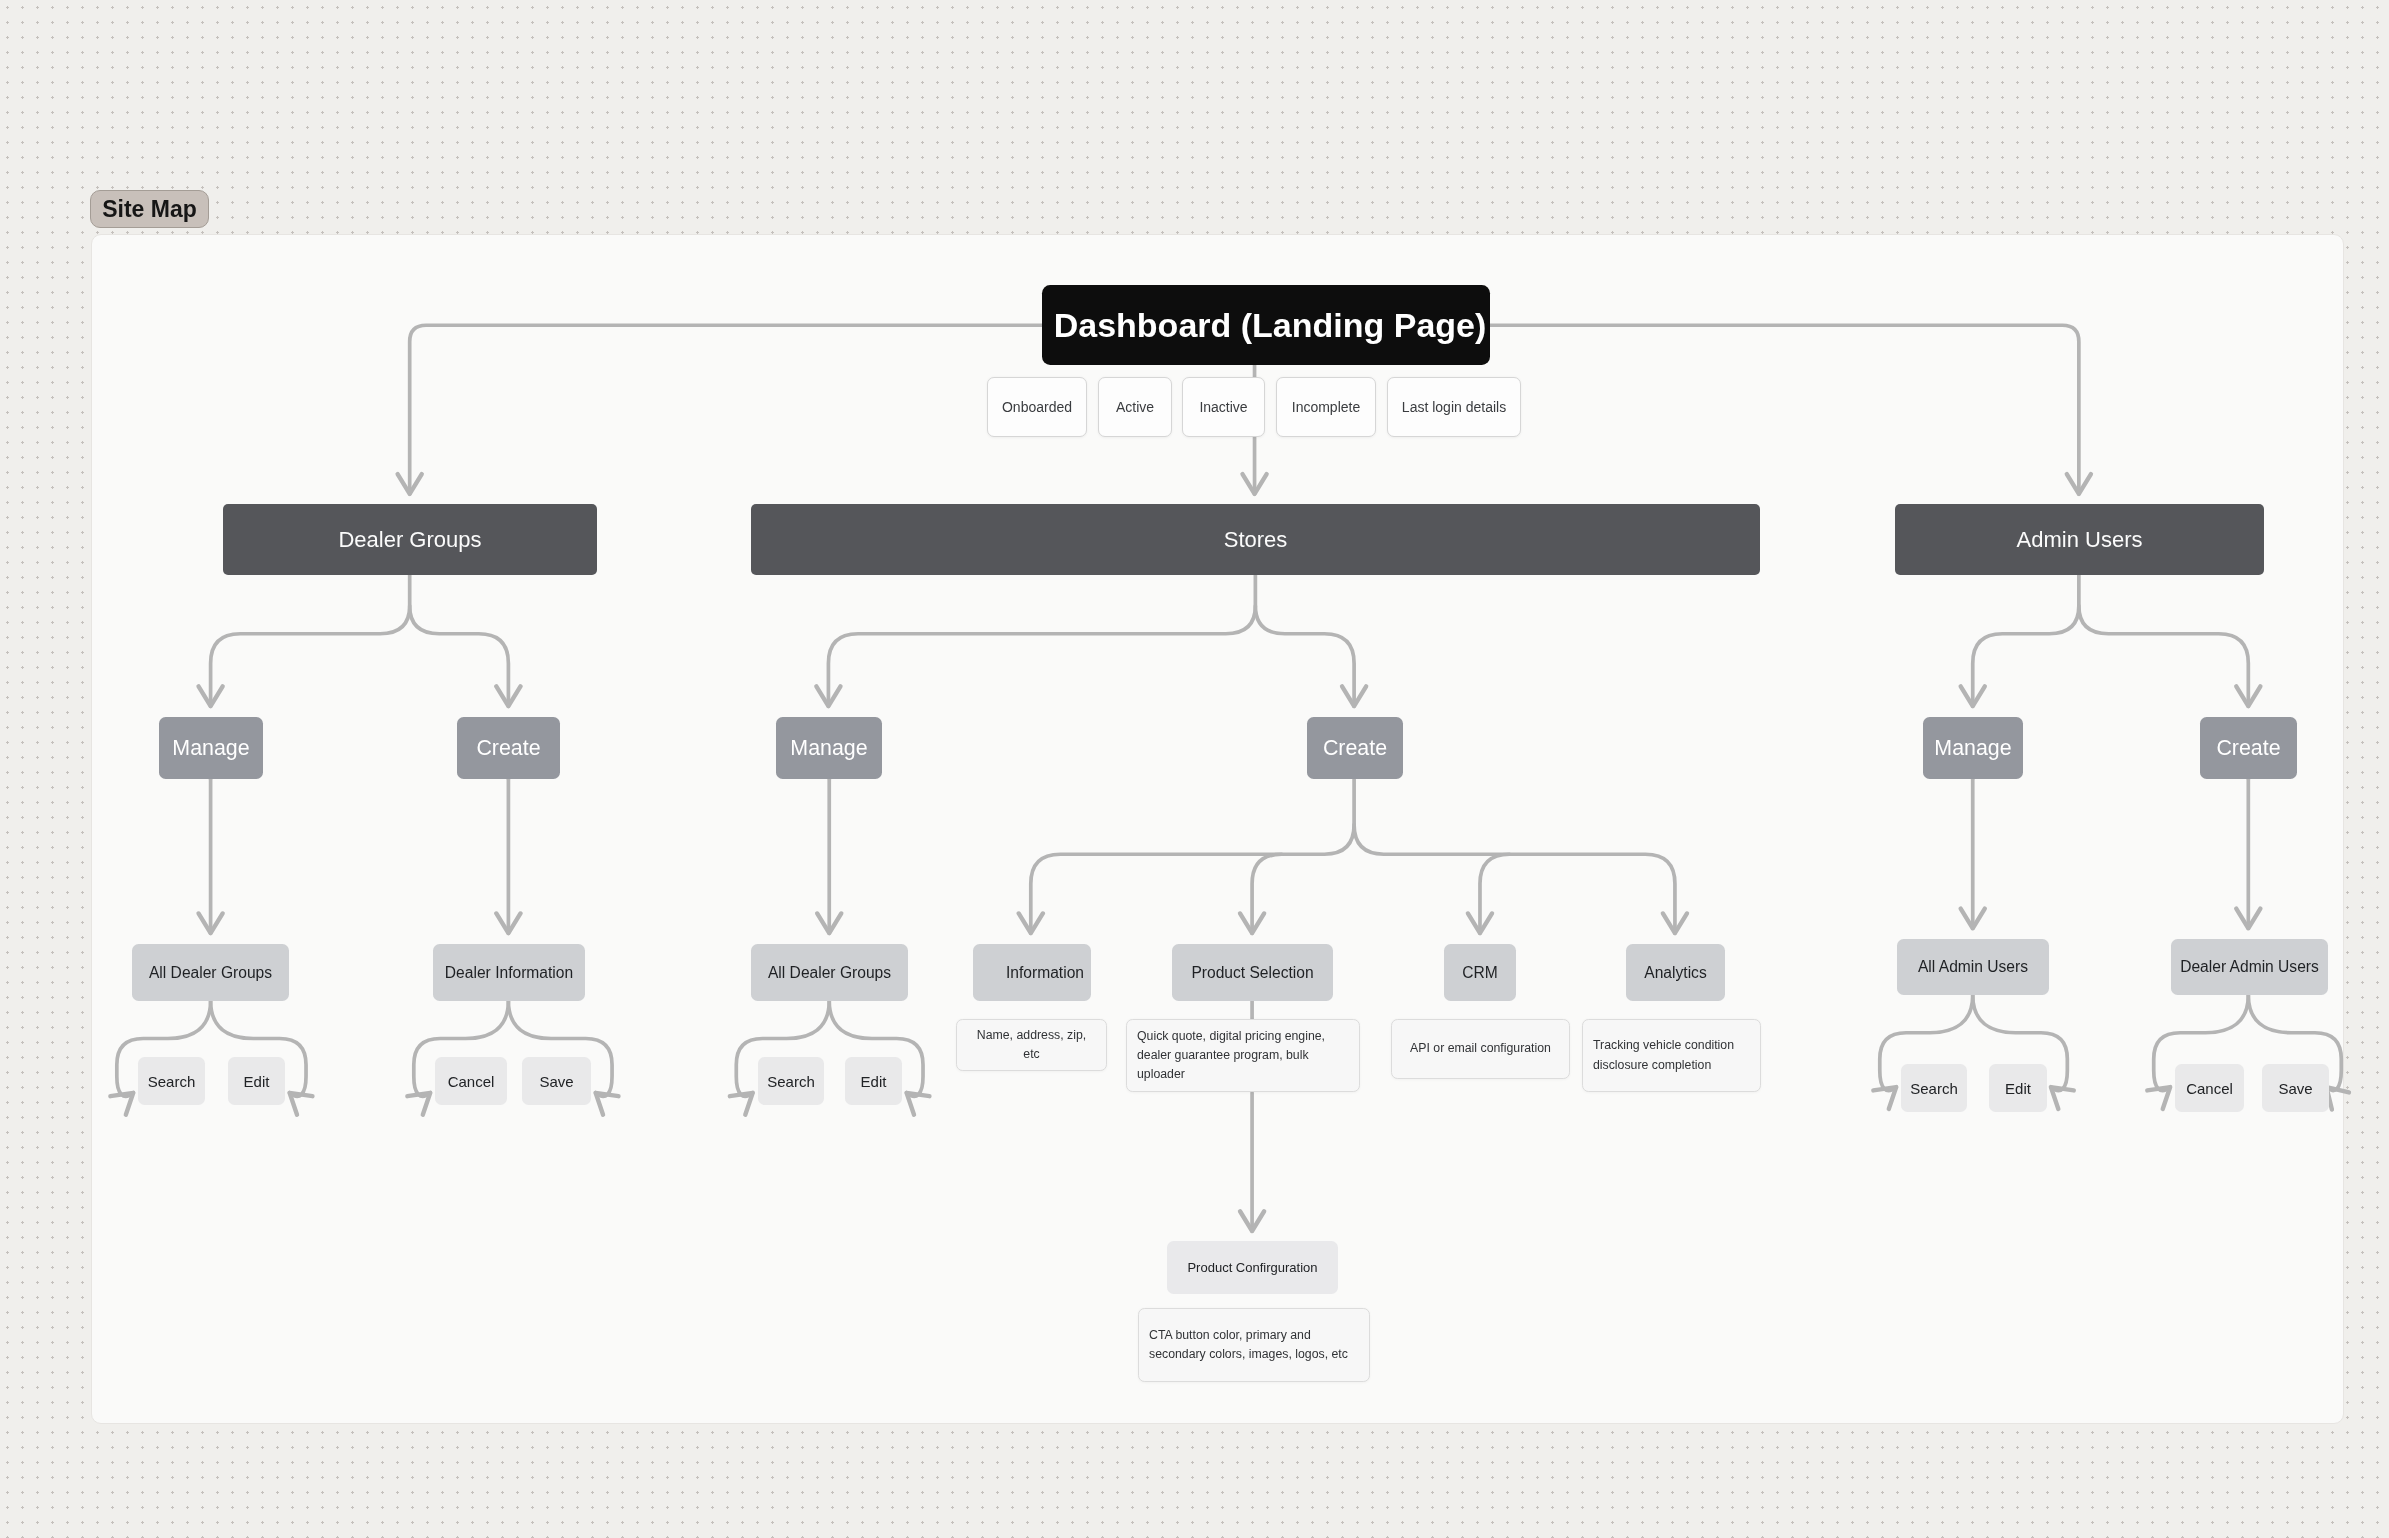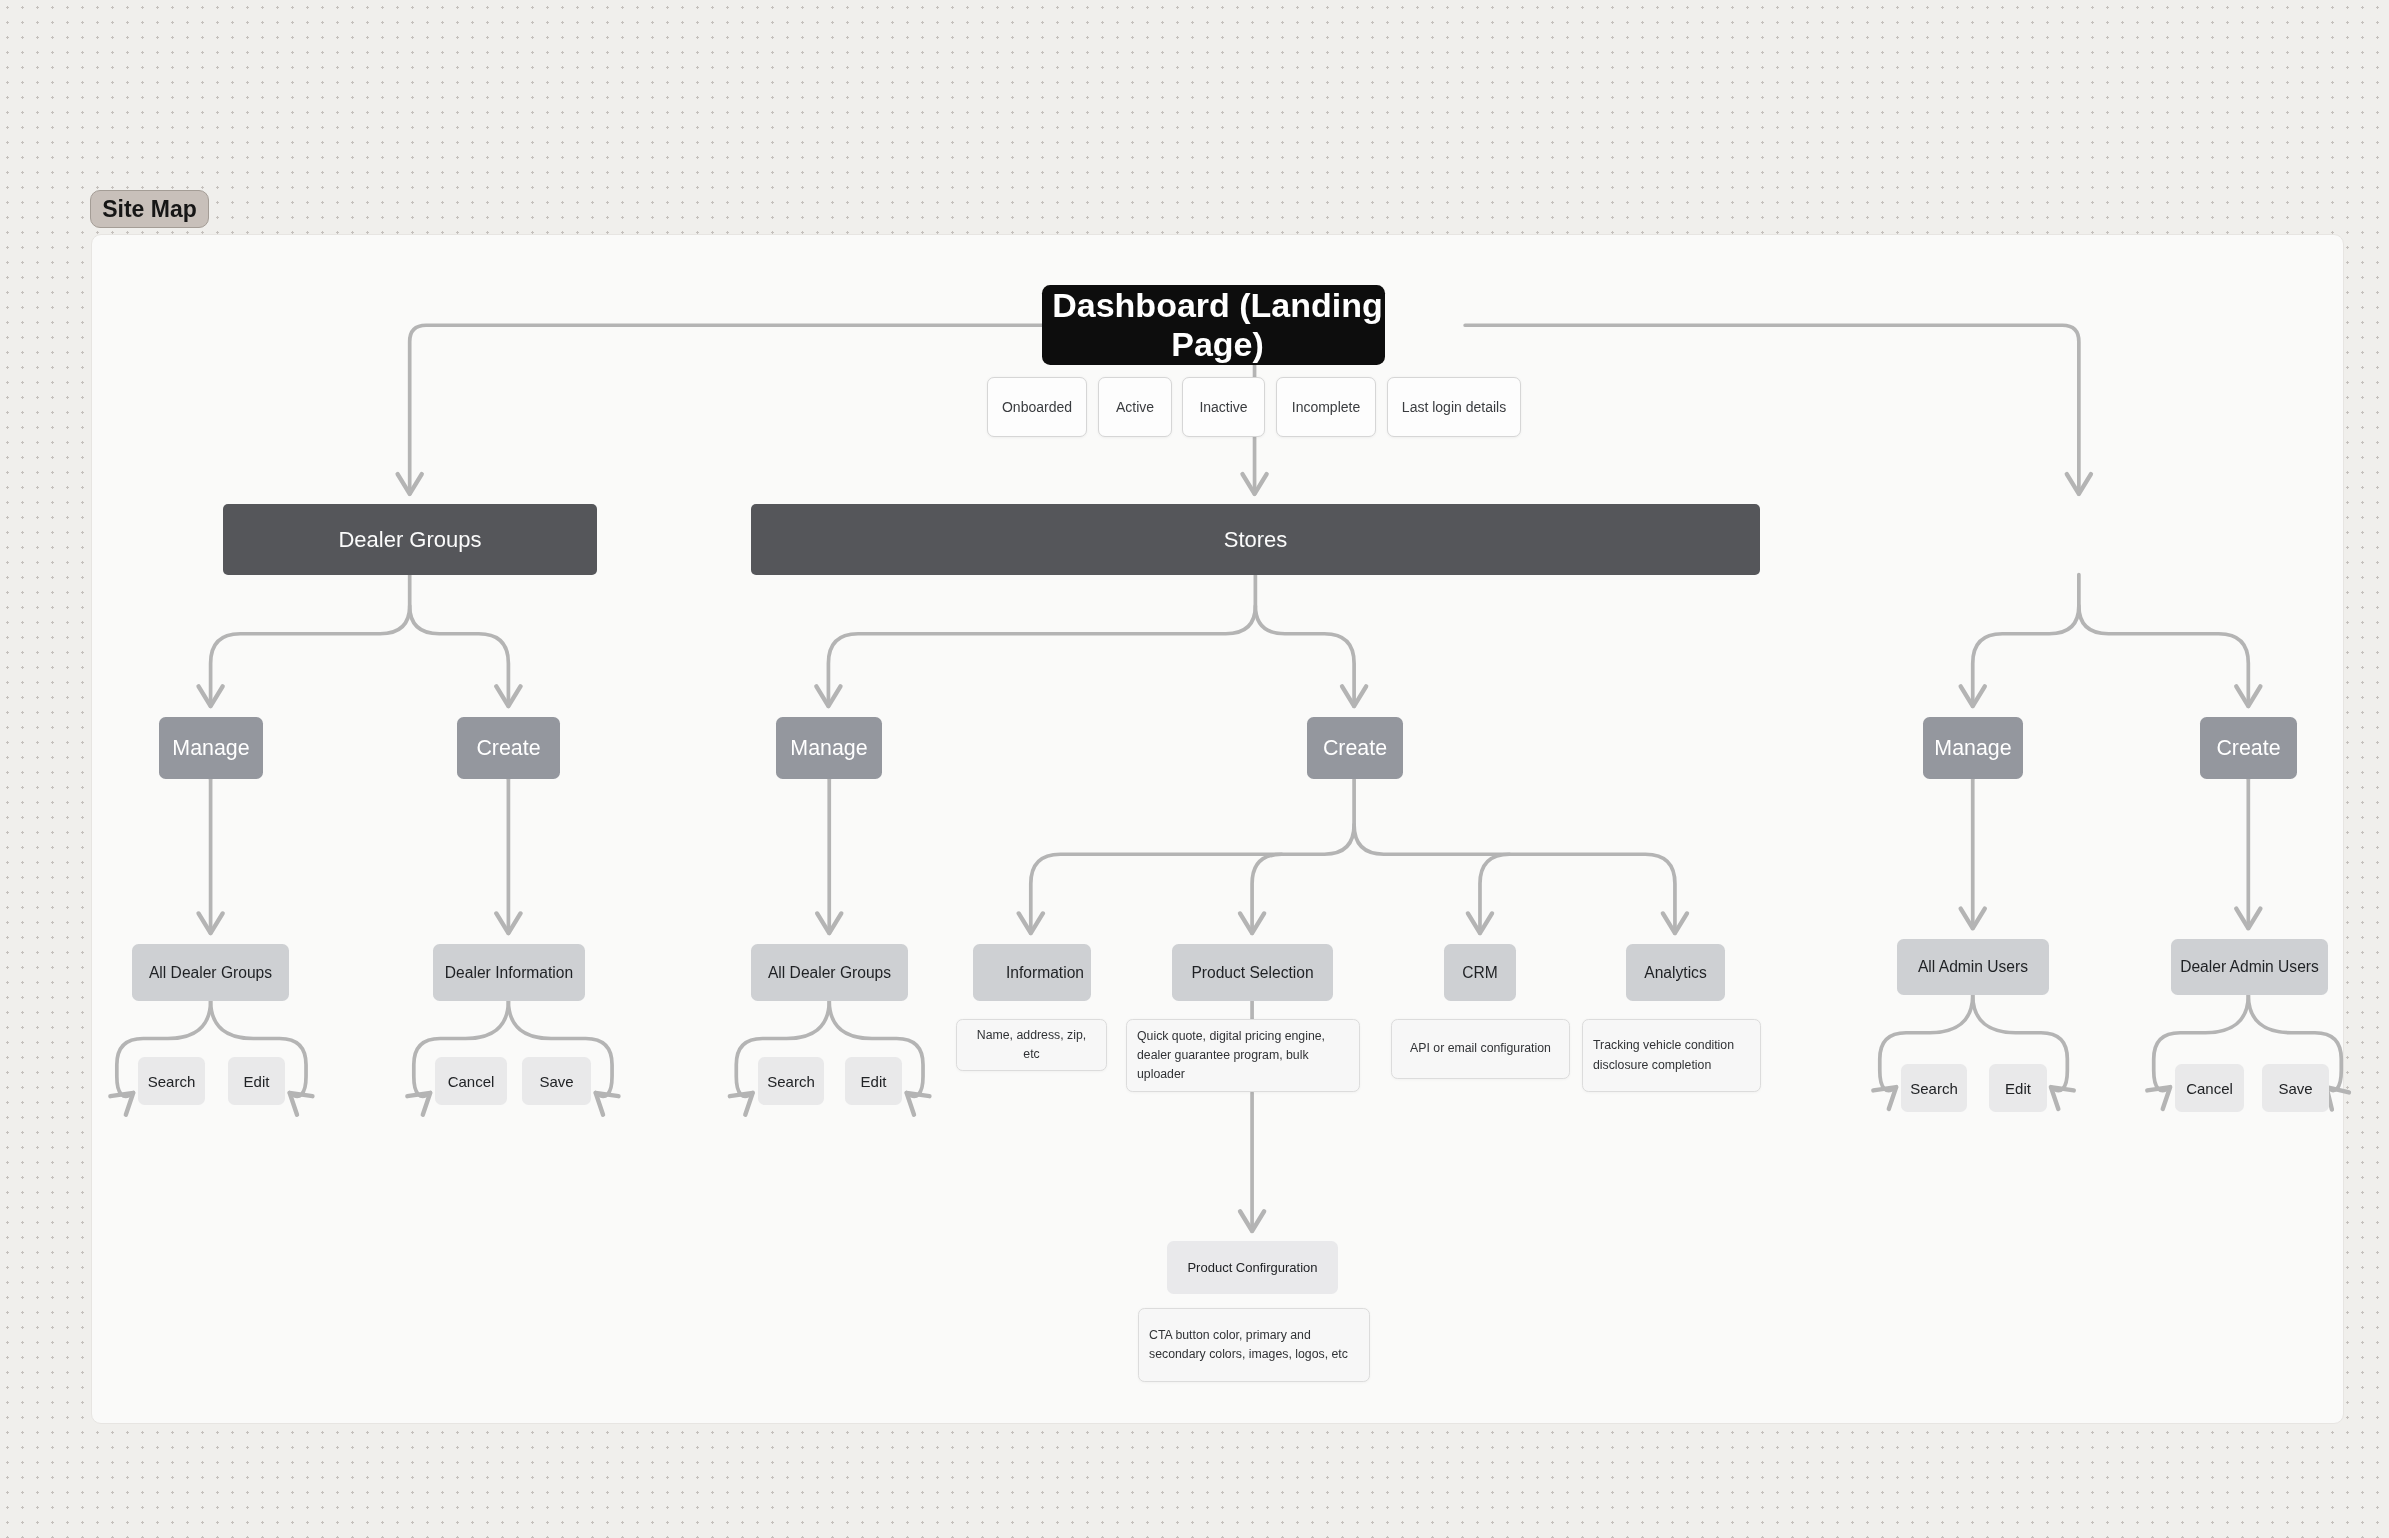--- a/index.html
+++ b/index.html
@@ -98,30 +98,31 @@
       <path marker-end="url(#ar)" d="M1008,1216 C1008,1248 1028,1262 1060,1262 L1090,1262 Q1122,1262 1122,1294 L1122,1308 C1122,1330 1114,1338 1102,1328"></path>
 
       <path marker-end="url(#ar)" d="M2398,1209 C2398,1241 2378,1255 2346,1255 L2317,1255 Q2285,1255 2285,1287 L2285,1301 C2285,1323 2293,1331 2305,1321"></path>
       <path marker-end="url(#ar)" d="M2398,1209 C2398,1241 2418,1255 2450,1255 L2481,1255 Q2513,1255 2513,1287 L2513,1301 C2513,1323 2505,1331 2493,1321"></path>
 
       <path marker-end="url(#ar)" d="M2733,1209 C2733,1241 2713,1255 2681,1255 L2650,1255 Q2618,1255 2618,1287 L2618,1301 C2618,1323 2626,1331 2638,1321"></path>
       <path marker-end="url(#ar)" d="M2733,1209 C2733,1241 2753,1255 2785,1255 L2814,1255 Q2846,1255 2846,1287 L2846,1301 C2846,1323 2838,1331 2828,1321"></path>
     </g>
   </svg>
 
-  <div class="node root" style="left:1042px;top:285px;width:343px;height:80px;padding-left:8px;">Dashboard (Landing Page)</div>
+  <div class="node root" style="left:1042px;top:285px;width:448px;height:80px;padding-left:8px;">Dashboard (Landing Page)</div>
 
   <div class="node chip" style="left:987px;top:377px;width:100px;height:60px;">Onboarded</div>
   <div class="node chip" style="left:1098px;top:377px;width:74px;height:60px;text-align:center;">Active</div>
   <div class="node chip" style="left:1182px;top:377px;width:83px;height:60px;">Inactive</div>
   <div class="node chip" style="left:1276px;top:377px;width:100px;height:60px;">Incomplete</div>
   <div class="node chip" style="left:1387px;top:377px;width:134px;height:60px;">Last login details</div>
 
   <div class="node section" style="left:751px;top:504px;width:1009px;height:71px;">Stores</div>
   <div class="node section" style="left:223px;top:504px;width:374px;height:71px;">Dealer Groups</div>
+  <div class="node section" style="left:1895px;top:504px;width:369px;height:71px;">Admin Users</div>
 
   <div class="node action" style="left:159px;top:717px;width:104px;height:62px;">Manage</div>
   <div class="node action" style="left:457px;top:717px;width:103px;height:62px;">Create</div>
   <div class="node action" style="left:776px;top:717px;width:106px;height:62px;">Manage</div>
   <div class="node action" style="left:1307px;top:717px;width:96px;height:62px;">Create</div>
   <div class="node action" style="left:1923px;top:717px;width:100px;height:62px;">Manage</div>
   <div class="node action" style="left:2200px;top:717px;width:97px;height:62px;">Create</div>
 
   <div class="node leaf" style="left:132px;top:944px;width:157px;height:57px;">All Dealer Groups</div>
   <div class="node leaf" style="left:433px;top:944px;width:152px;height:57px;">Dealer Information</div>

